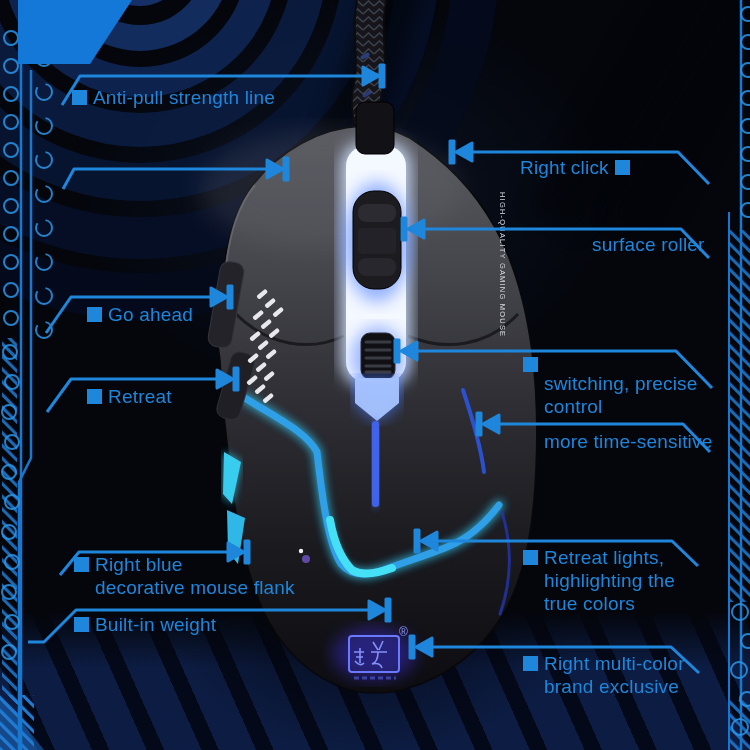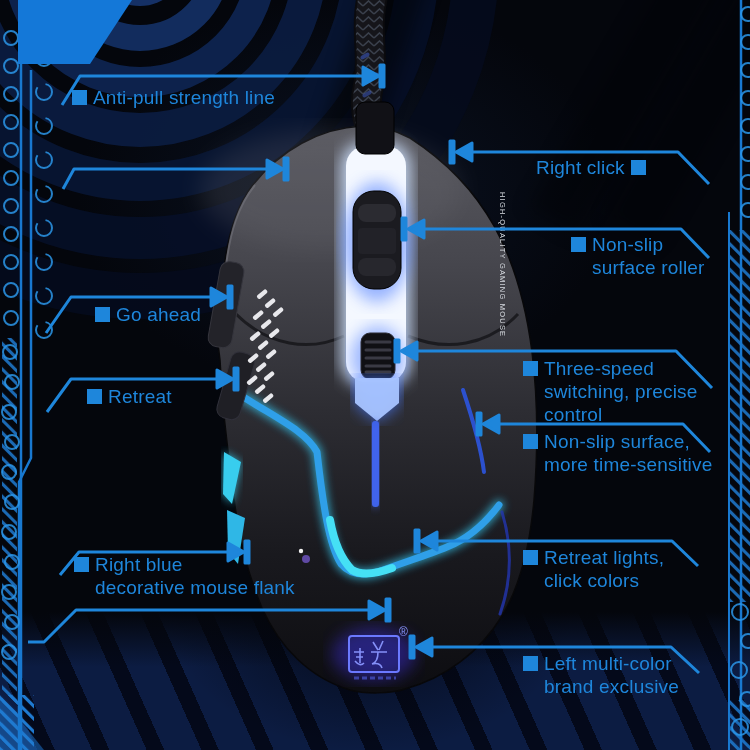--- a/index.html
+++ b/index.html
@@ -345,84 +345,82 @@
   </svg>
 
   <div class="co" style="left:72px;top:86px">
     <div class="l1">
         <span class="sq"></span>
         <span class="t">Anti-pull strength line</span>
       </div>
   </div>
 
 
-  <div class="co" style="left:536px;top:156px">
+  <div class="co" style="left:520px;top:156px">
     <div class="l1">
         <span class="t">Right click</span>
         <span class="sq"></span>
       </div>
   </div>
 
   <div class="co" style="left:571px;top:233px">
-    <div class="l1">
-        <span class="sq"></span>
-        <span class="t">Non-slip</span>
-      </div>
     <span class="ln">surface roller</span>
   </div>
 
-  <div class="co" style="left:95px;top:303px">
+  <div class="co" style="left:87px;top:303px">
     <div class="l1">
         <span class="sq"></span>
         <span class="t">Go ahead</span>
       </div>
   </div>
 
   <div class="co" style="left:87px;top:385px">
     <div class="l1">
         <span class="sq"></span>
         <span class="t">Retreat</span>
       </div>
   </div>
 
   <div class="co" style="left:523px;top:357px">
     <div class="l1">
         <span class="sq"></span>
-        <span class="t">Three-speed</span>
       </div>
     <span class="ln">switching, precise</span>
     <span class="ln">control</span>
   </div>
 
   <div class="co" style="left:523px;top:430px">
-    <div class="l1">
-        <span class="sq"></span>
-        <span class="t">Non-slip surface,</span>
-      </div>
     <span class="ln">more time-sensitive</span>
   </div>
 
   <div class="co" style="left:74px;top:553px">
     <div class="l1">
         <span class="sq"></span>
         <span class="t">Right blue</span>
       </div>
     <span class="ln">decorative mouse flank</span>
   </div>
 
   <div class="co" style="left:523px;top:546px">
     <div class="l1">
         <span class="sq"></span>
         <span class="t">Retreat lights,</span>
       </div>
-    <span class="ln">click colors</span>
-  </div>
-
+    <span class="ln">highlighting the</span>
+    <span class="ln">true colors</span>
+  </div>
+
+  <div class="co" style="left:74px;top:613px">
+    <div class="l1">
+        <span class="sq"></span>
+        <span class="t">Built-in weight</span>
+      </div>
+  </div>
 
   <div class="co" style="left:523px;top:652px">
     <div class="l1">
         <span class="sq"></span>
-        <span class="t">Left multi-color</span>
+        <span class="t">Right multi-color</span>
       </div>
     <span class="ln">brand exclusive</span>
   </div>
 
 </div>
 
 </body></html>

